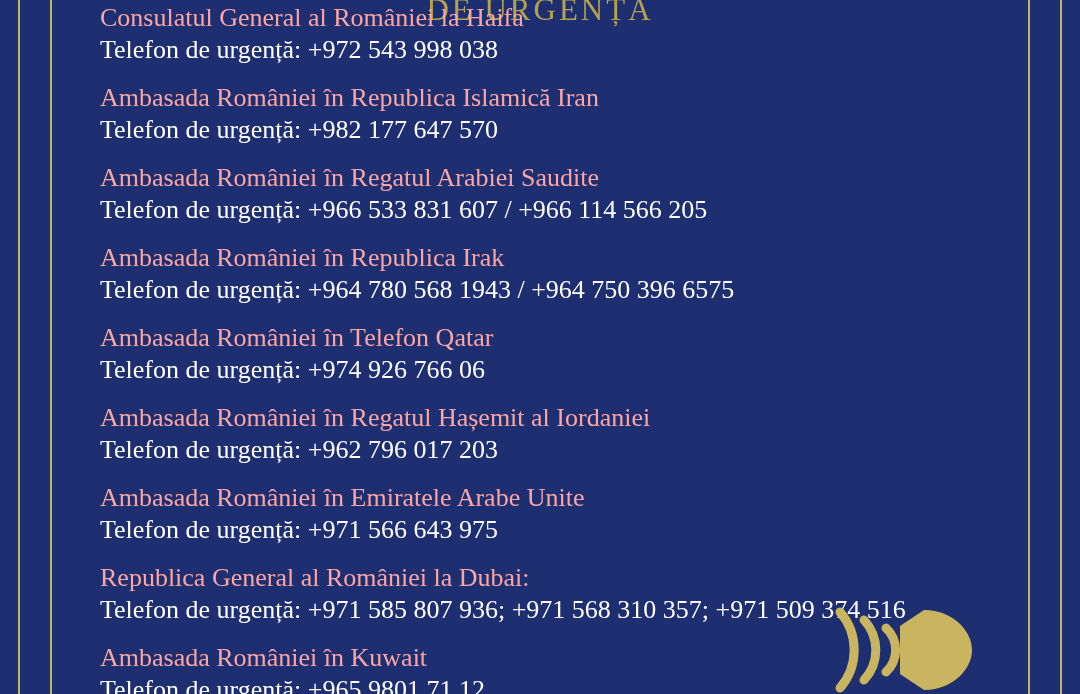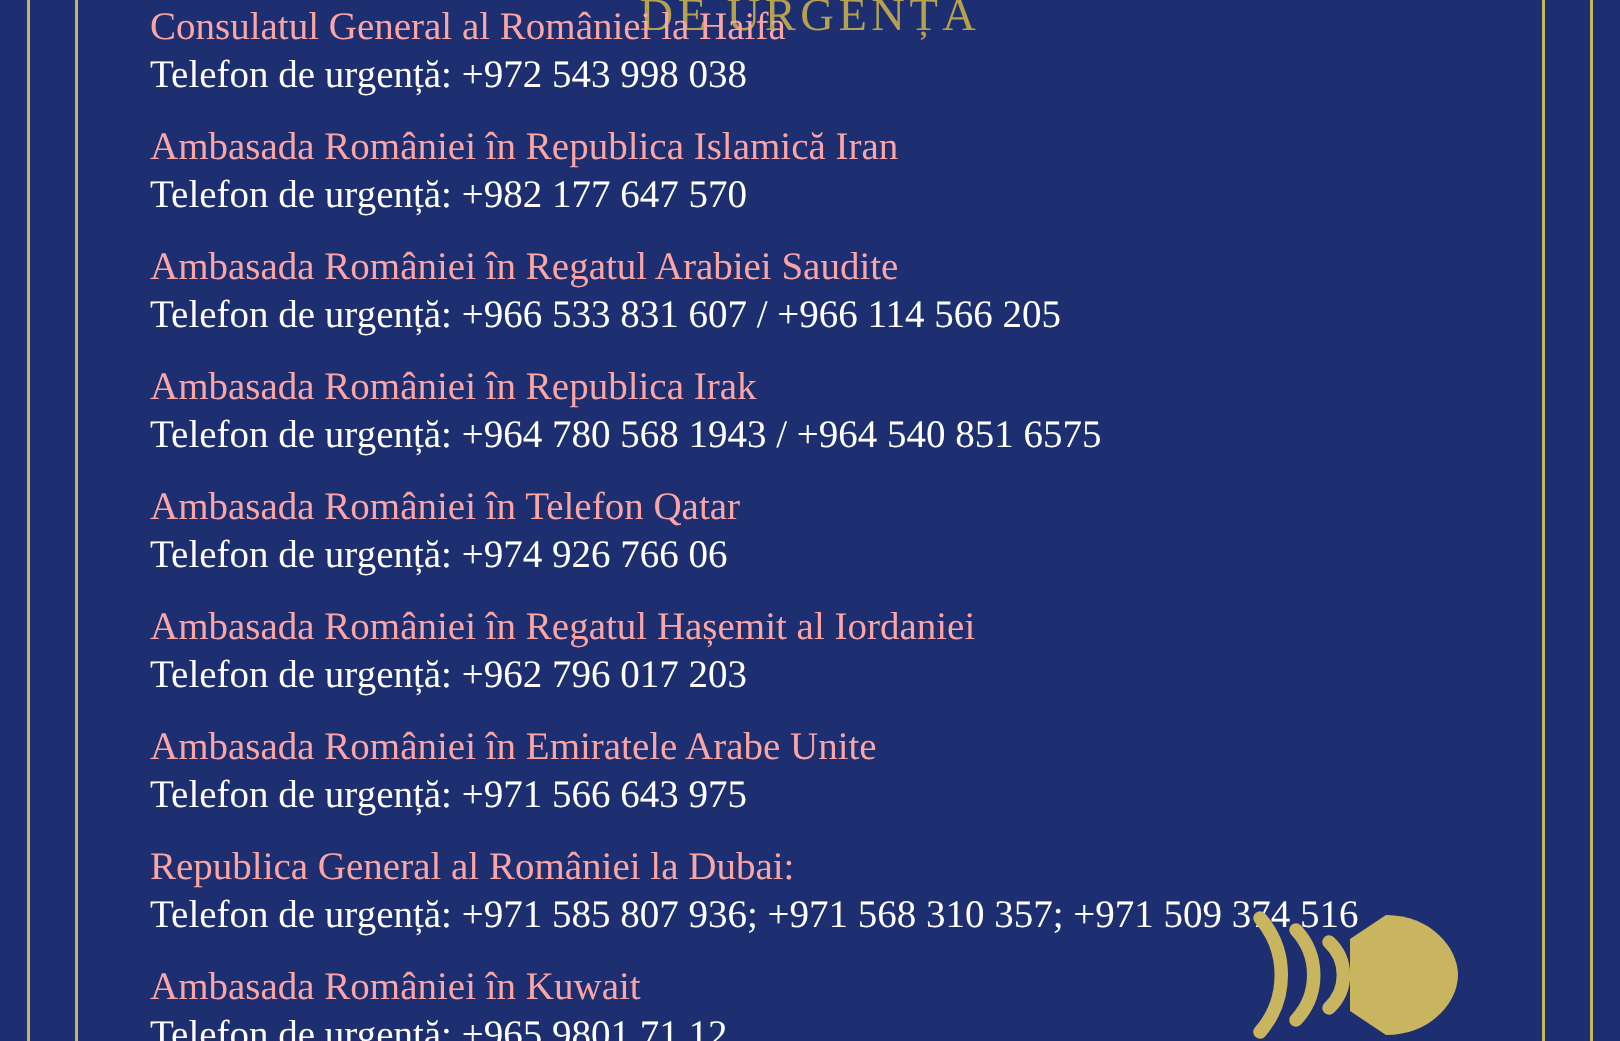--- a/index.html
+++ b/index.html
@@ -102,21 +102,21 @@
       <div class="phone">Telefon de urgență: +982 177 647 570</div>
     </div>
 
     <div class="entry">
       <div class="name">Ambasada României în Regatul Arabiei Saudite</div>
       <div class="phone">Telefon de urgență: +966 533 831 607 / +966 114 566 205</div>
     </div>
 
     <div class="entry">
       <div class="name">Ambasada României în Republica Irak</div>
-      <div class="phone">Telefon de urgență: +964 780 568 1943 / +964 540 851 6575</div>
+      <div class="phone">Telefon de urgență: +964 780 568 1943 / +964 750 396 6575</div>
     </div>
 
     <div class="entry">
       <div class="name">Ambasada României în Telefon Qatar</div>
       <div class="phone">Telefon de urgență: +974 926 766 06</div>
     </div>
 
     <div class="entry">
       <div class="name">Ambasada României în Regatul Hașemit al Iordaniei</div>
       <div class="phone">Telefon de urgență: +962 796 017 203</div>

